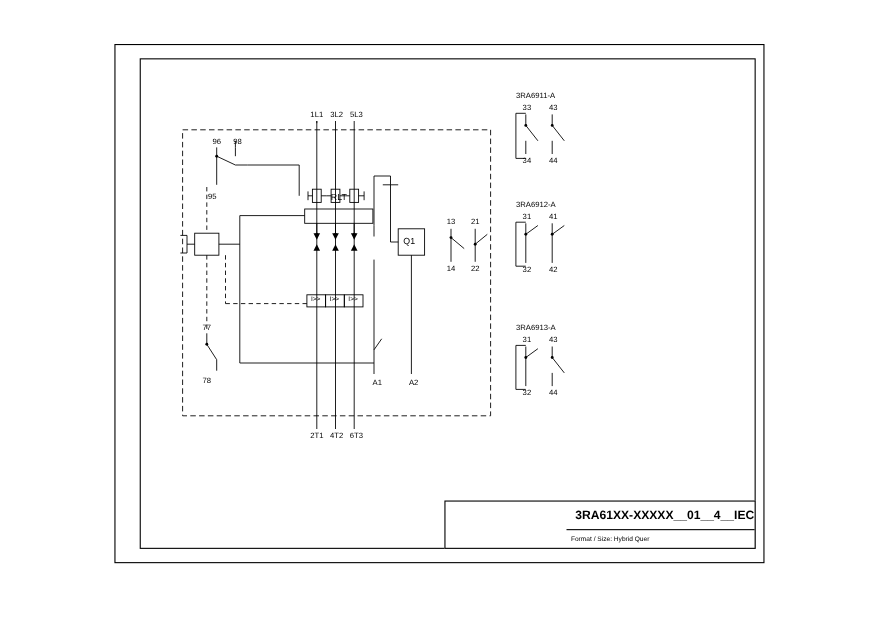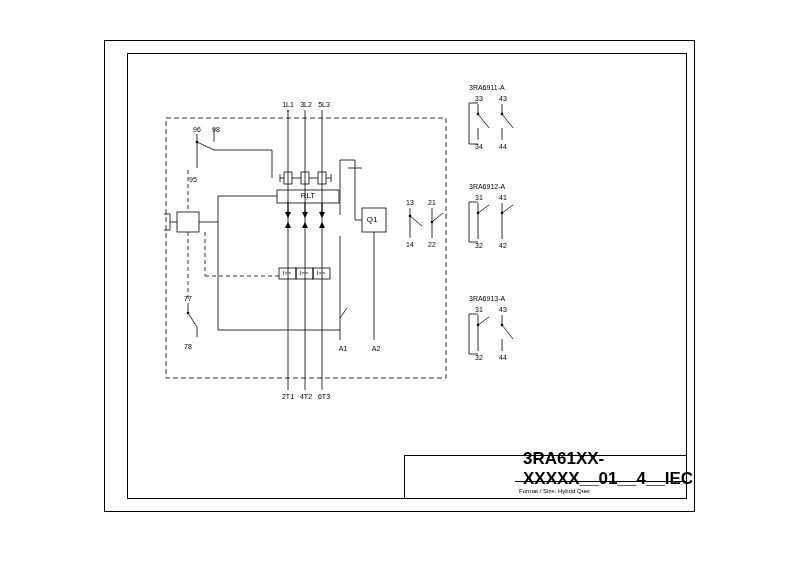--- a/index.html
+++ b/index.html
@@ -87,21 +87,21 @@
   }
   .tb-doc {
     position: absolute;
     left: 0; top: 0;
     width: 100%; height: 26px;
     border-bottom: 1px solid #000;
     box-sizing: border-box;
     display: flex;
     align-items: center;
     padding-left: 8px;
-    font-size: 17px;
+    font-size: 11px;
     font-weight: bold;
   }
   .tb-format {
     position: absolute;
     left: 0; top: 26px;
     width: 100%;
     height: 17px;
     display: flex;
     align-items: center;
     padding-left: 4px;
@@ -269,21 +269,21 @@
   <div class="lbl c" style="left:188px; top:343px;">78</div>
 
   <div class="lbl c" style="left:343px; top:345px;">A1</div>
   <div class="lbl c" style="left:376px; top:345px;">A2</div>
 
   <div class="lbl c" style="left:410px; top:199px;">13</div>
   <div class="lbl c" style="left:432px; top:199px;">21</div>
   <div class="lbl c" style="left:410px; top:241px;">14</div>
   <div class="lbl c" style="left:432px; top:241px;">22</div>
 
-  <div class="lbl c" style="left:308px; top:192px; font-size:8px;">RLT</div>
+  <div class="lbl c" style="left:308px; top:176px; font-size:8px;">RLT</div>
   <div class="lbl c" style="left:372px; top:216px; font-size:8px;">Q1</div>
 
   <div class="lbl c" style="left:287px; top:270px; font-size:6px;">I&gt;&gt;</div>
   <div class="lbl c" style="left:304px; top:270px; font-size:6px;">I&gt;&gt;</div>
   <div class="lbl c" style="left:321px; top:270px; font-size:6px;">I&gt;&gt;</div>
 
   <div class="lbl" style="left:469px; top:84px;">3RA6911-A</div>
   <div class="lbl c" style="left:479px; top:95px;">33</div>
   <div class="lbl c" style="left:503px; top:95px;">43</div>
   <div class="lbl c" style="left:479px; top:143px;">34</div>

